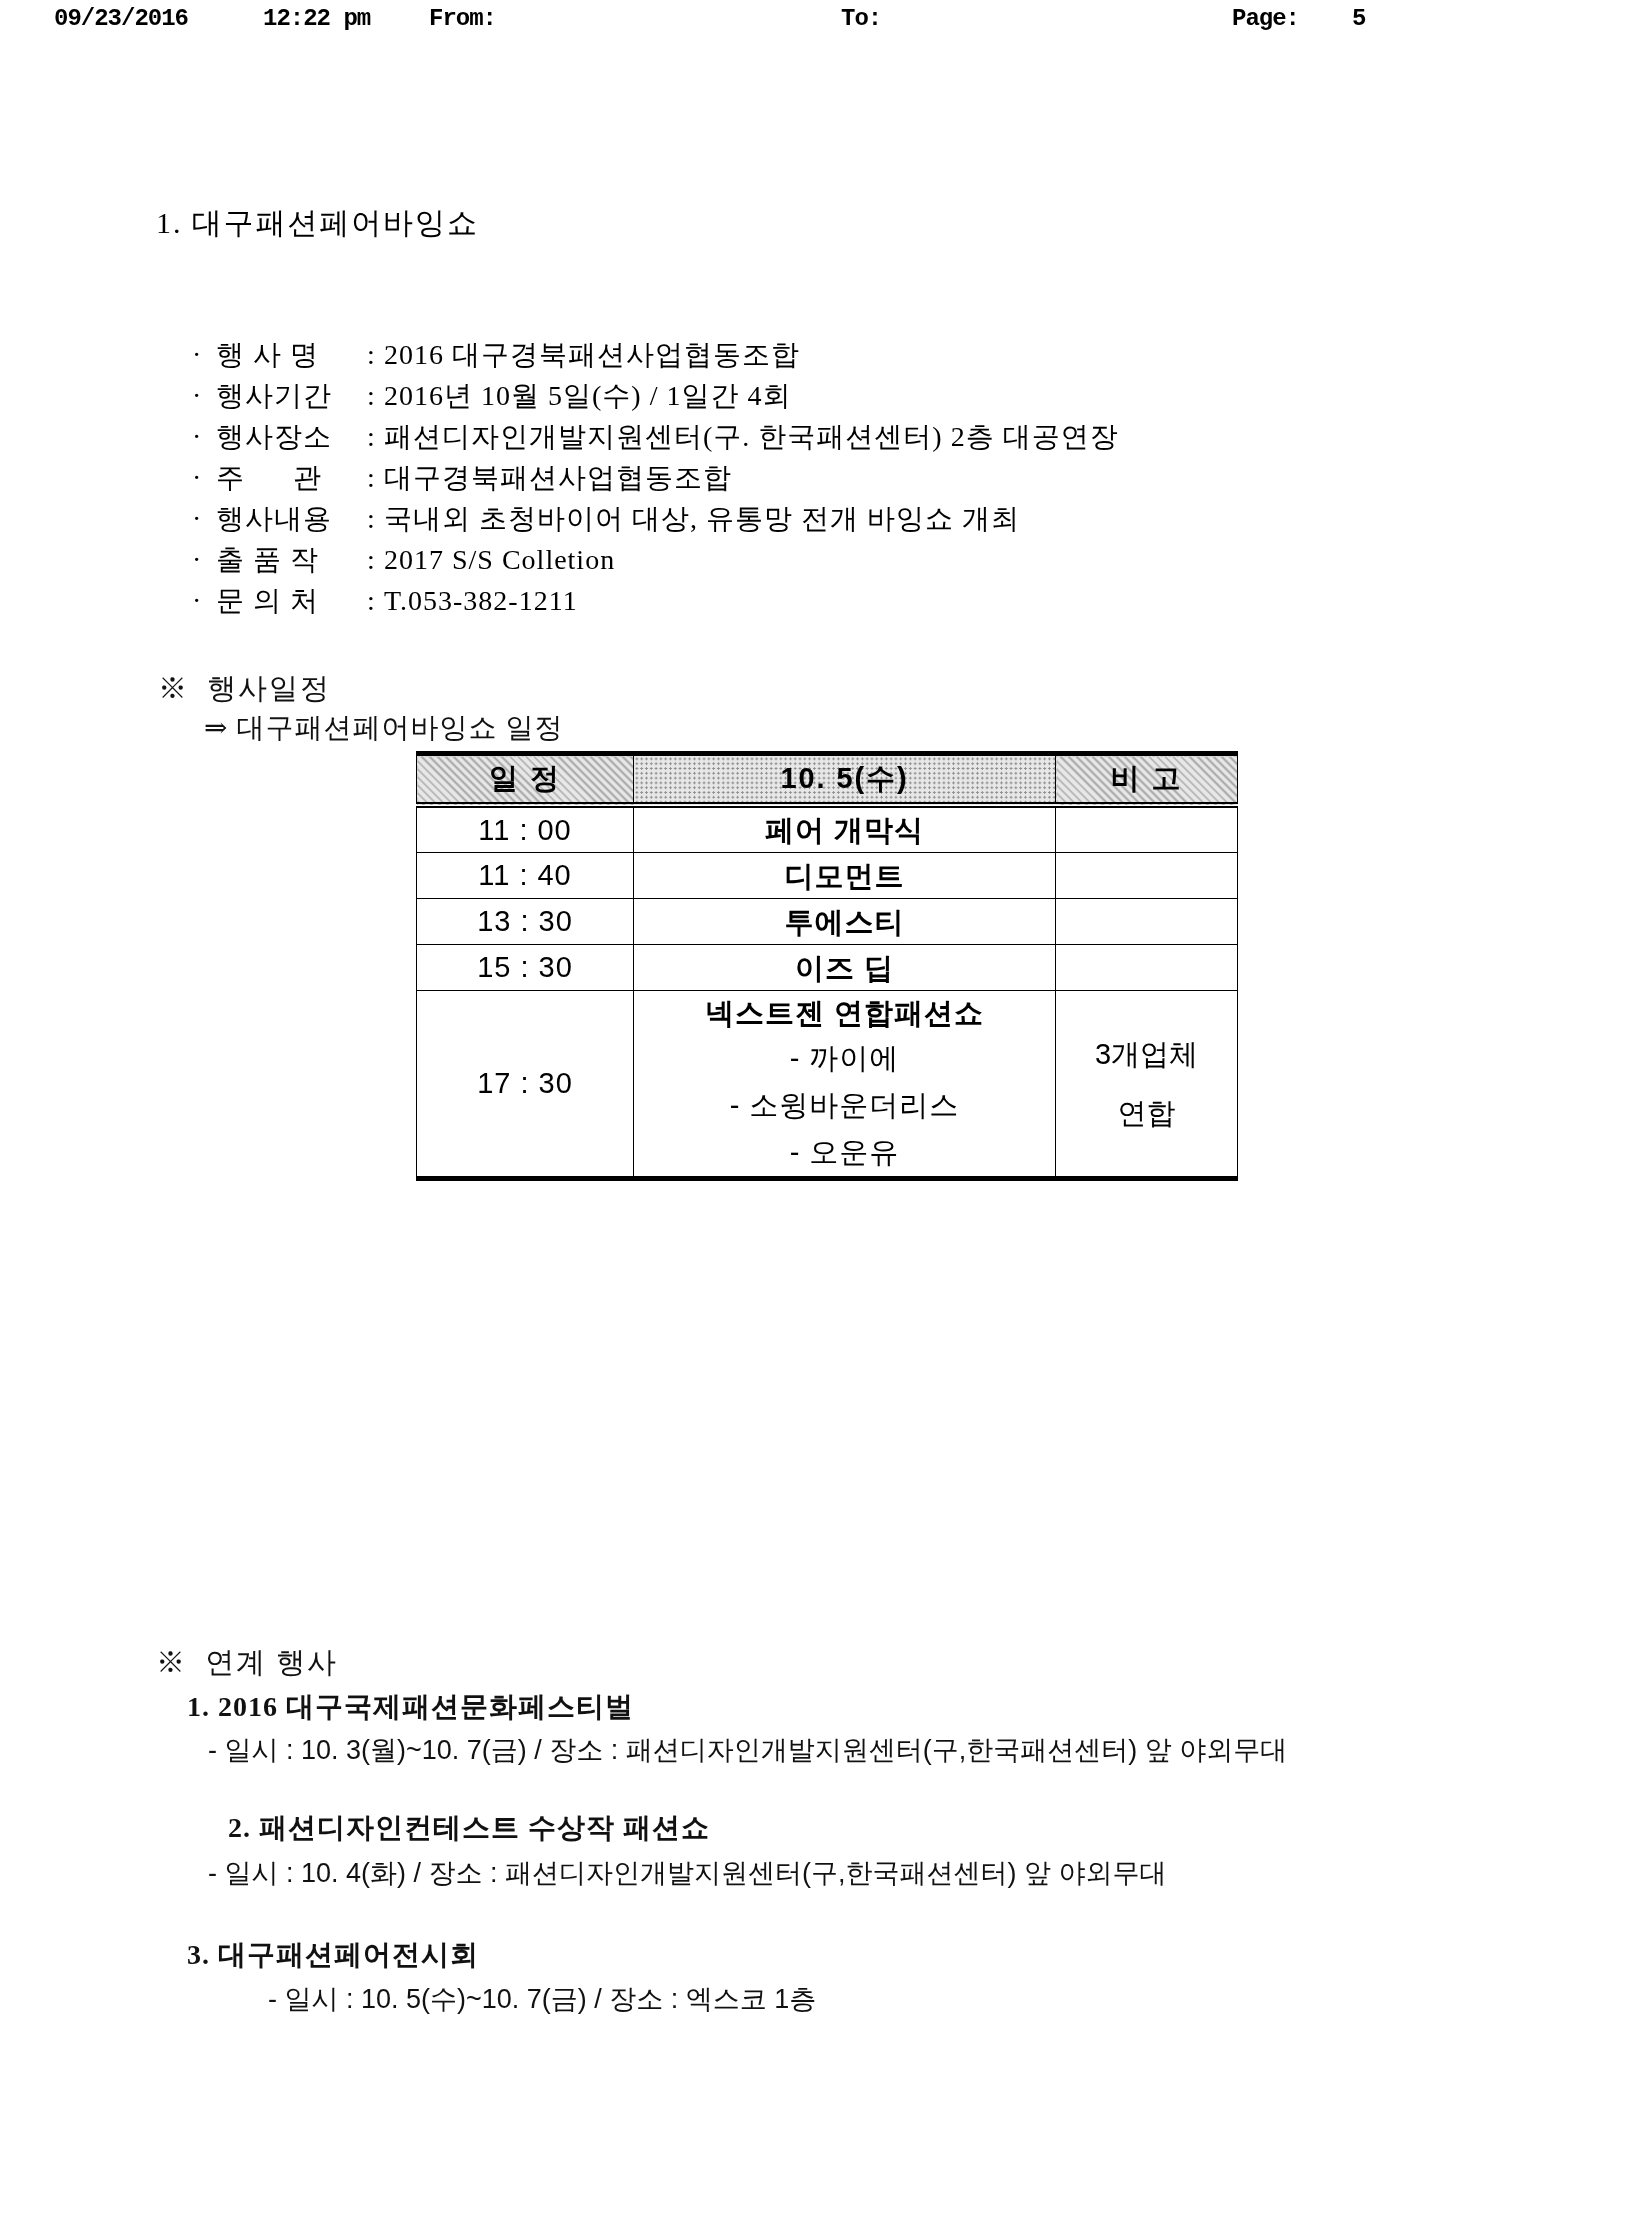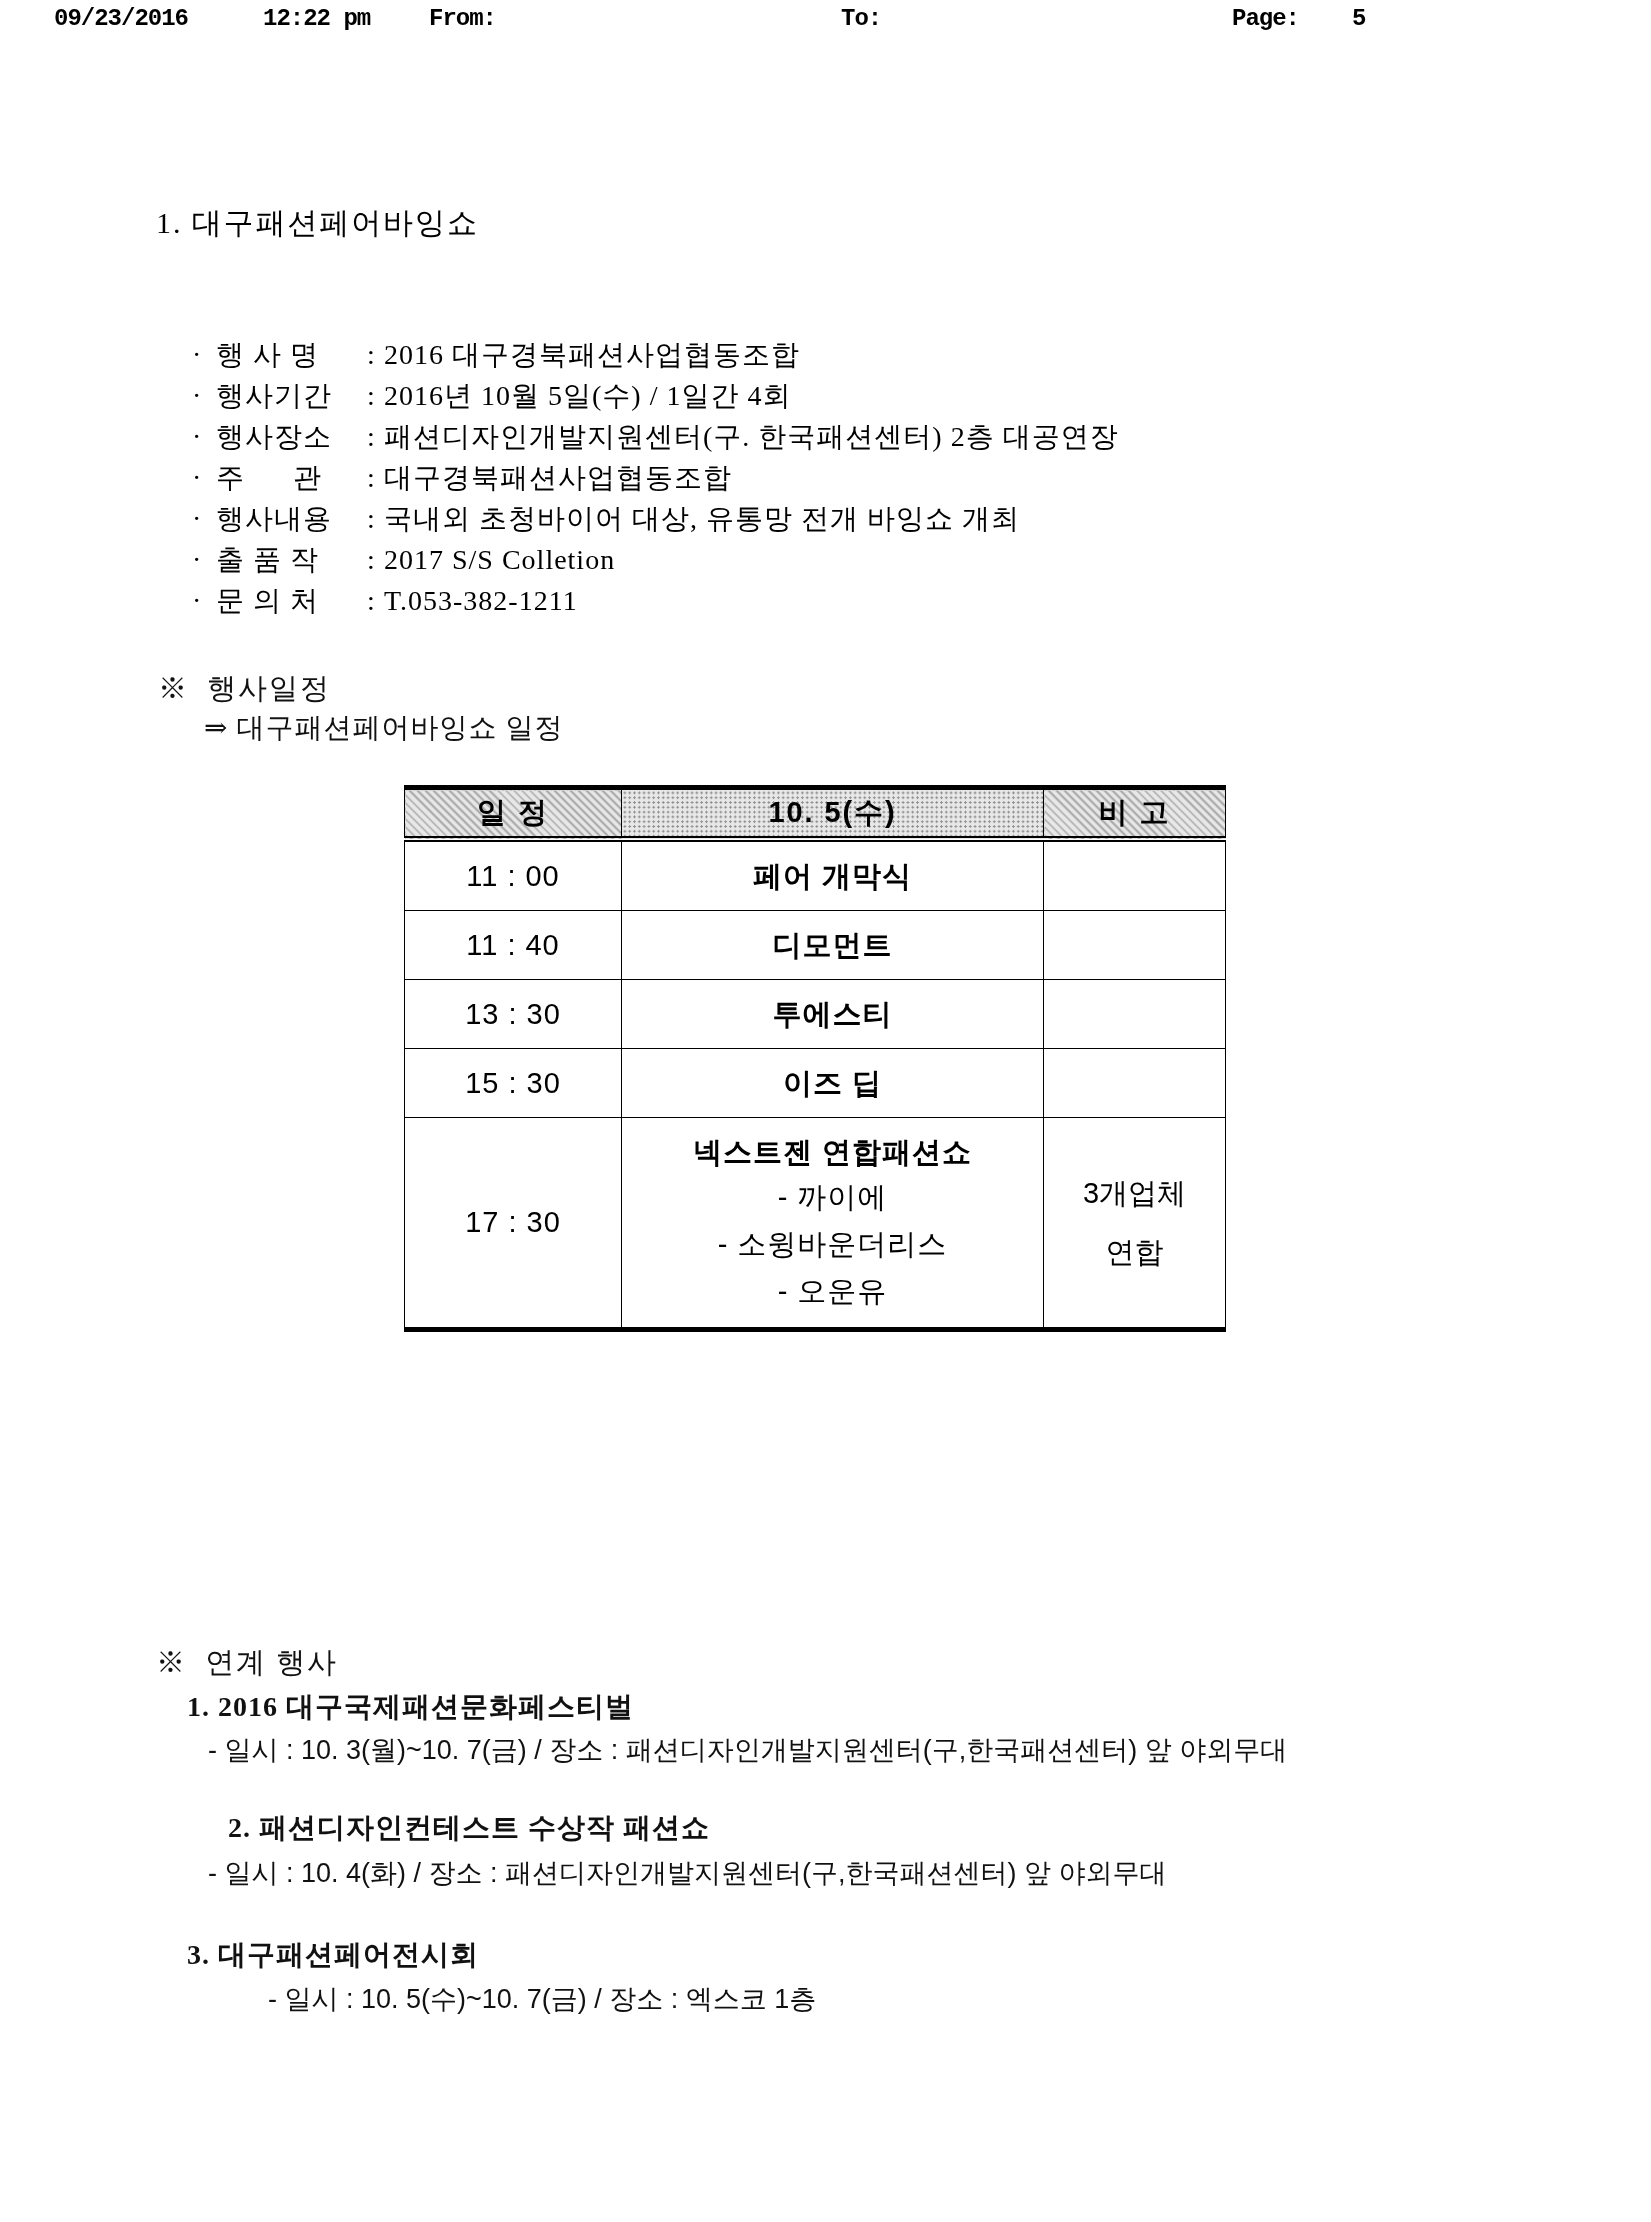--- a/index.html
+++ b/index.html
@@ -32,37 +32,37 @@
   .detail-label  { display: inline-block; width: 151px; white-space: pre; letter-spacing: 1px; }
   .detail-sep    { display: inline-block; width: 17px; }
   .detail-value  { letter-spacing: 1px; }
 
   
   .schedule-heading { left: 158px; top: 669px; font-size: 29px; letter-spacing: 1.9px; white-space: pre; }
   .schedule-subheading { left: 204px; top: 709px; font-size: 28px; letter-spacing: 1px; white-space: pre; }
 
   
   table.schedule {
-    position: absolute; left: 404px; top: 751px;
+    position: absolute; left: 416px; top: 751px;
     width: 820px; border-collapse: collapse; table-layout: fixed;
     border-left: 1.9px solid #000; border-right: 1.9px solid #000;
     border-top: 5.7px solid #000; border-bottom: 5.7px solid #000;
     font-family: "Liberation Sans", "DejaVu Sans", sans-serif;
-    font-size: 29px; color: #000; text-align: center; margin-top: 34px;
+    font-size: 29px; color: #000; text-align: center;
   }
   table.schedule col.c1 { width: 217px; }
   table.schedule col.c2 { width: 422px; }
   table.schedule col.c3 { width: 182px; }
   table.schedule th {
     height: 46px; font-weight: bold; letter-spacing: 1.9px;
     border-left: 1.9px solid #000; border-right: 1.9px solid #000;
     border-bottom: 6.7px double #000; padding: 0;
   }
   table.schedule td {
-    border: 1.9px solid #000; padding: 12px; vertical-align: middle; text-align: center;
+    border: 1.9px solid #000; padding: 0; vertical-align: middle; text-align: center;
   }
   tr.r-normal { height: 46px; }
   tr.r-big { height: 182px; }
   .hatch-a {
     background: repeating-linear-gradient(45deg, #a8a8a8 0px, #a8a8a8 1.9px, #e7e7e7 1.9px, #e7e7e7 5.7px);
   }
   .hatch-b {
     background-color: #e7e7e7;
     background-image: radial-gradient(#909090 1.1px, transparent 1.2px);
     background-size: 4.8px 4.8px;

